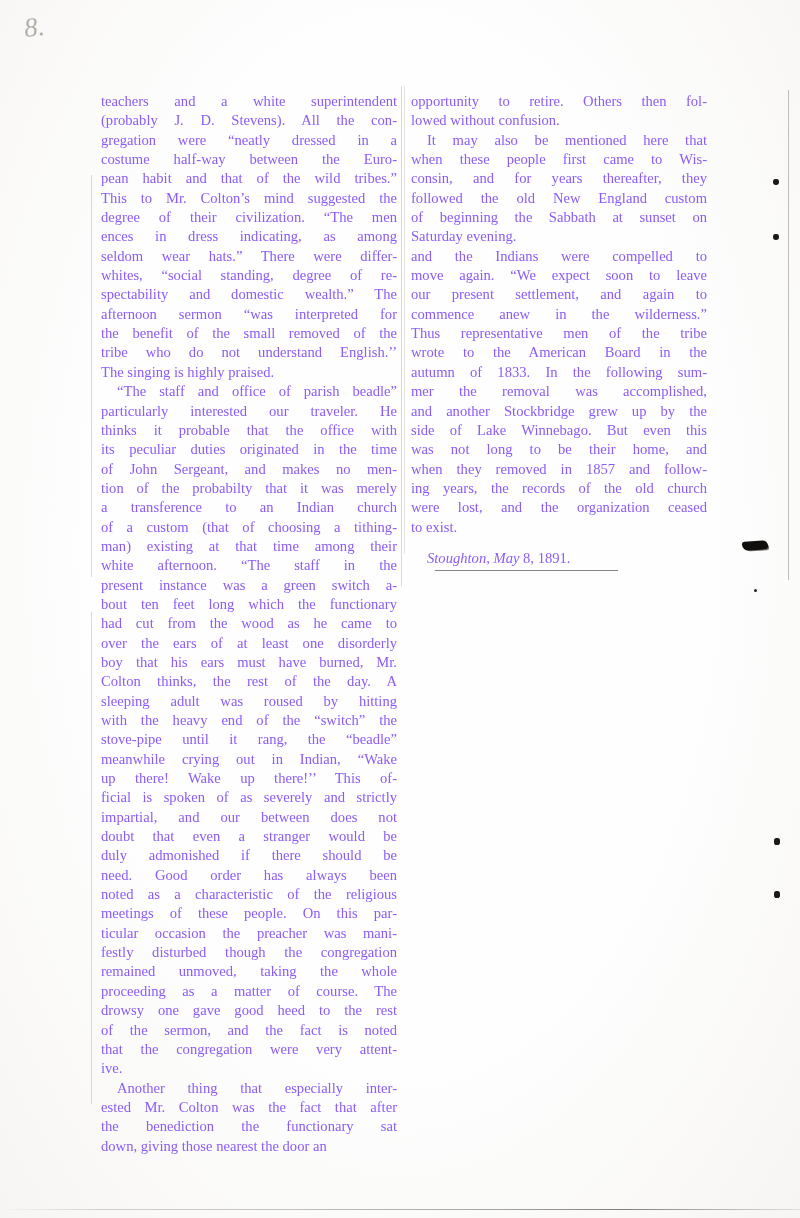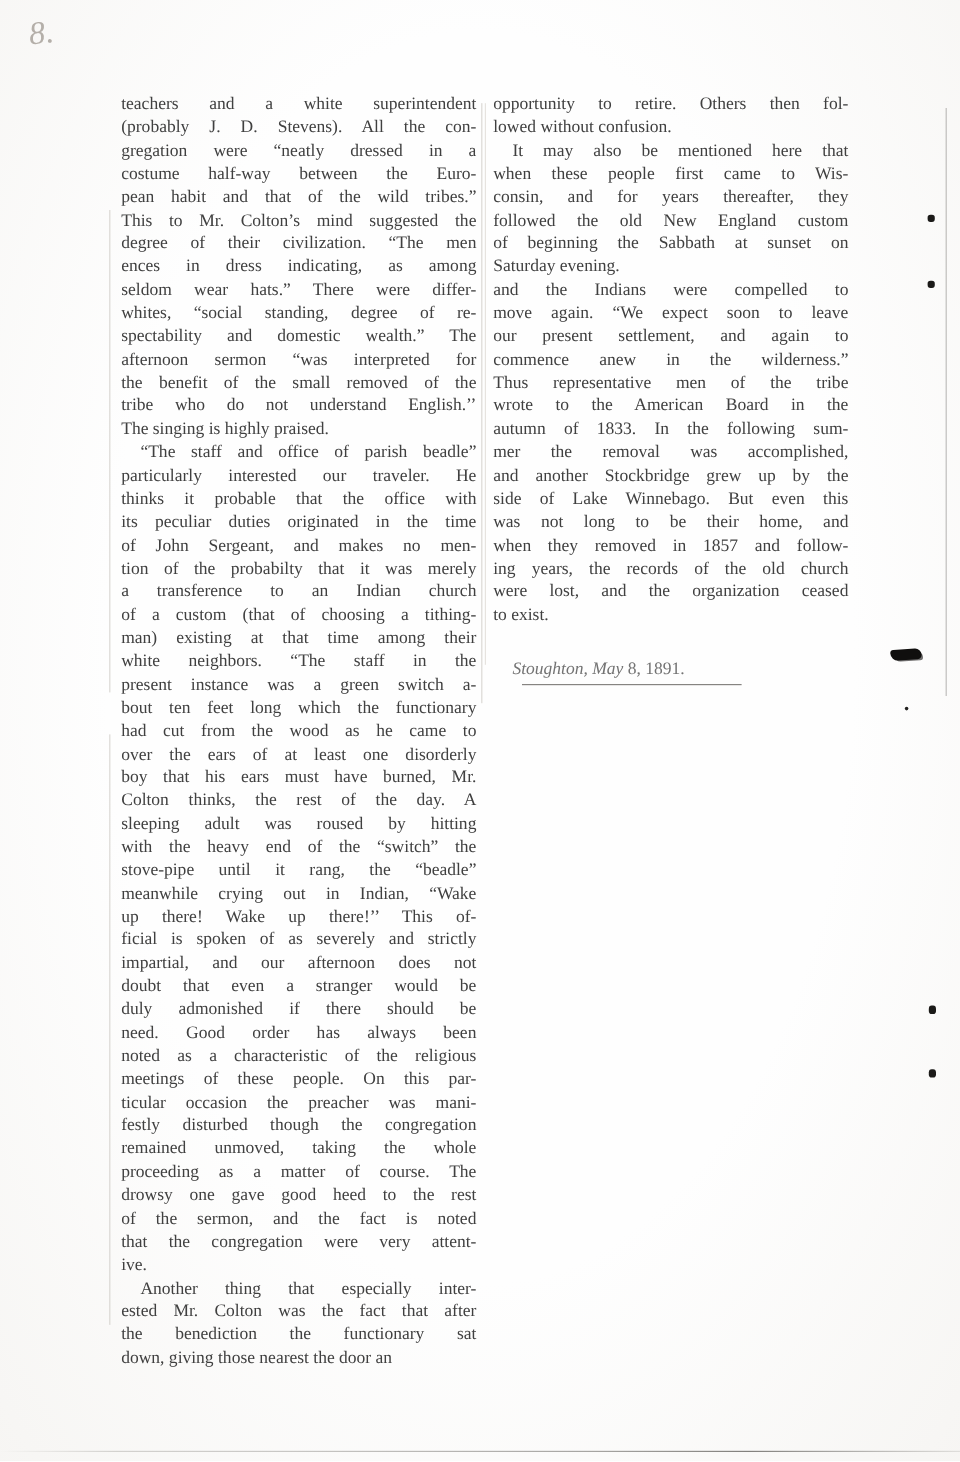--- a/index.html
+++ b/index.html
@@ -74,25 +74,25 @@
   #rule-right-edge {
     position: absolute;
     right: 11px; top: 90px;
     width: 1px; height: 490px;
     background: rgba(120,118,112,.45);
   }
 
   
   .column {
     position: absolute;
-    top: 78px;
+    top: 92px;
     width: 296px;
     font-size: 14.6px;
     line-height: 19.35px;
-    color: #404040;
+    color: #8b5cf6;
     text-align: justify;
     text-justify: inter-word;
     -webkit-font-smoothing: none;
   }
   #col-left  { left: 101px; }
   #col-right { left: 411px; }
 
   .column p { margin: 0; }
 
   
@@ -114,21 +114,21 @@
   .ln.indent-line > span.j { text-indent: 16px; }
 
   
   #signature {
     position: absolute;
     left: 411px;
     top: 549px;
     width: 296px;
     font-size: 14.6px;
     line-height: 19.35px;
-    color: #737373;
+    color: #8b5cf6;
   }
   #signature .sig-inner { padding-left: 16px; }
   #signature .place { font-style: italic; }
   #sig-underline {
     position: absolute;
     left: 435px;
     top: 570px;
     width: 183px;
     height: 1px;
     background: #5d5b57;
@@ -205,34 +205,34 @@
       <p>
         <span class="ln indent-line"><span class="j">“The staff and office of parish beadle”</span></span>
         <span class="ln"><span class="j">particularly interested our traveler. He</span></span>
         <span class="ln"><span class="j">thinks it probable that  the  office  with</span></span>
         <span class="ln"><span class="j">its peculiar duties originated in the time</span></span>
         <span class="ln"><span class="j">of John Sergeant, and makes no men-</span></span>
         <span class="ln"><span class="j">tion of the probabilty that it was merely</span></span>
         <span class="ln"><span class="j">a transference to an Indian church</span></span>
         <span class="ln"><span class="j">of a custom (that of choosing a tithing-</span></span>
         <span class="ln"><span class="j">man) existing at that time among their</span></span>
-        <span class="ln"><span class="j">white neighbors.   “The staff in the</span></span>
+        <span class="ln"><span class="j">white afternoon.   “The staff in the</span></span>
         <span class="ln"><span class="j">present instance was a green switch a-</span></span>
         <span class="ln"><span class="j">bout ten feet long which the functionary</span></span>
         <span class="ln"><span class="j">had cut from the wood as he came to</span></span>
         <span class="ln"><span class="j">over the ears of at least one disorderly</span></span>
         <span class="ln"><span class="j">boy that his ears must have burned, Mr.</span></span>
         <span class="ln"><span class="j">Colton thinks, the rest of the day.   A</span></span>
         <span class="ln"><span class="j">sleeping adult was roused by hitting</span></span>
         <span class="ln"><span class="j">with the heavy end of the “switch” the</span></span>
         <span class="ln"><span class="j">stove-pipe until it rang, the “beadle”</span></span>
         <span class="ln"><span class="j">meanwhile crying out in Indian, “Wake</span></span>
         <span class="ln"><span class="j">up there! Wake up there!’’   This of-</span></span>
         <span class="ln"><span class="j">ficial is spoken of as severely and strictly</span></span>
-        <span class="ln"><span class="j">impartial, and our afternoon does not</span></span>
+        <span class="ln"><span class="j">impartial, and our between does not</span></span>
         <span class="ln"><span class="j">doubt that even a stranger would be</span></span>
         <span class="ln"><span class="j">duly admonished if there should be</span></span>
         <span class="ln"><span class="j">need.   Good order has always been</span></span>
         <span class="ln"><span class="j">noted as a characteristic of the religious</span></span>
         <span class="ln"><span class="j">meetings of these people.   On this par-</span></span>
         <span class="ln"><span class="j">ticular occasion the preacher was mani-</span></span>
         <span class="ln"><span class="j">festly disturbed though the congregation</span></span>
         <span class="ln"><span class="j">remained unmoved, taking the whole</span></span>
         <span class="ln"><span class="j">proceeding as a matter of course.   The</span></span>
         <span class="ln"><span class="j">drowsy one gave good heed to the rest</span></span>

